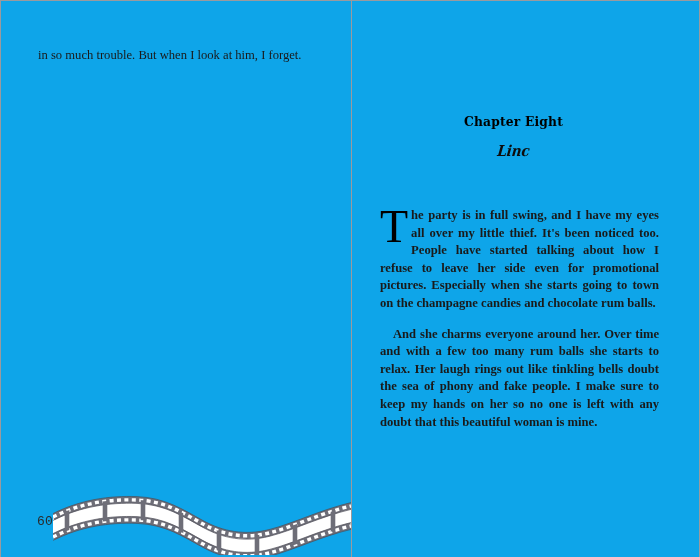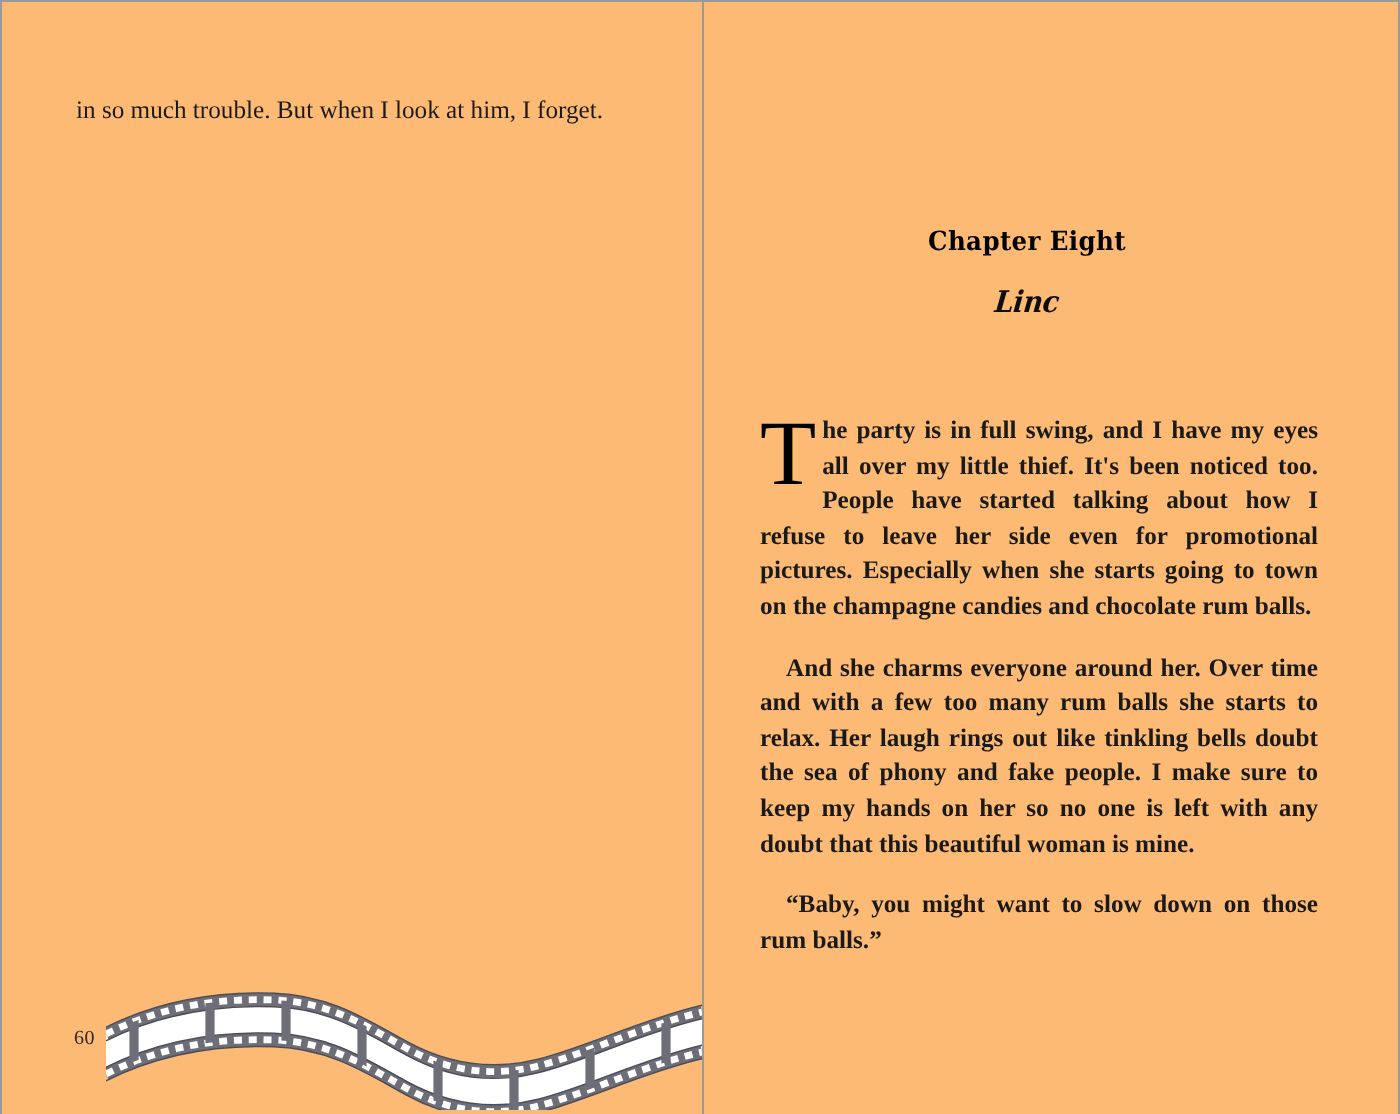--- a/index.html
+++ b/index.html
@@ -11,21 +11,21 @@
     width: 700px;
     height: 557px;
     overflow: hidden;
     font-family: "Liberation Serif", "DejaVu Serif", serif;
   }
 
   #spread {
     position: relative;
     width: 700px;
     height: 557px;
-    background: #fdba74;
+    background: #0ea5e9;
     box-sizing: border-box;
     border-top: 1px solid #9a9a9e;
     border-left: 1px solid #9a9a9e;
     border-right: 1px solid #9a9a9e;
   }
 
   
   #gutter {
     position: absolute;
     left: 350px;
@@ -53,23 +53,24 @@
     font-size: 12.6px;
     line-height: 17.6px;
     color: #1a1a1a;
     text-align: left;
   }
 
   #page-number {
     position: absolute;
     left: 36px;
     top: 513px;
-    font-size: 10px;
+    font-size: 13px;
     color: #2a2a2a;
     letter-spacing: .3px;
+    font-family: Liberation Mono, monospace;
   }
 
   #filmstrip {
     position: absolute;
     left: 52px;
     top: 492px;
     width: 298px;
     height: 62px;
   }
 
@@ -189,18 +190,17 @@
 
   <div class="page" id="page-right">
 
     <div id="chapter-title">Chapter Eight</div>
 
     <div id="chapter-subtitle">Linc</div>
 
     <div id="body-col">
       <p class="first">The party is in full swing, and I have my eyes all over my little thief. It's been noticed too. People have started talking about how I refuse to leave her side even for promotional pictures. Especially when she starts going to town on the champagne candies and chocolate rum balls.</p>
       <p class="spaced">And she charms everyone around her. Over time and with a few too many rum balls she starts to relax. Her laugh rings out like tinkling bells doubt the sea of phony and fake people. I make sure to keep my hands on her so no one is left with any doubt that this beautiful woman is mine.</p>
-      <p class="spaced">“Baby, you might want to slow down on those rum balls.”</p>
     </div>
 
   </div>
 
 </div>
 
 </body></html>

